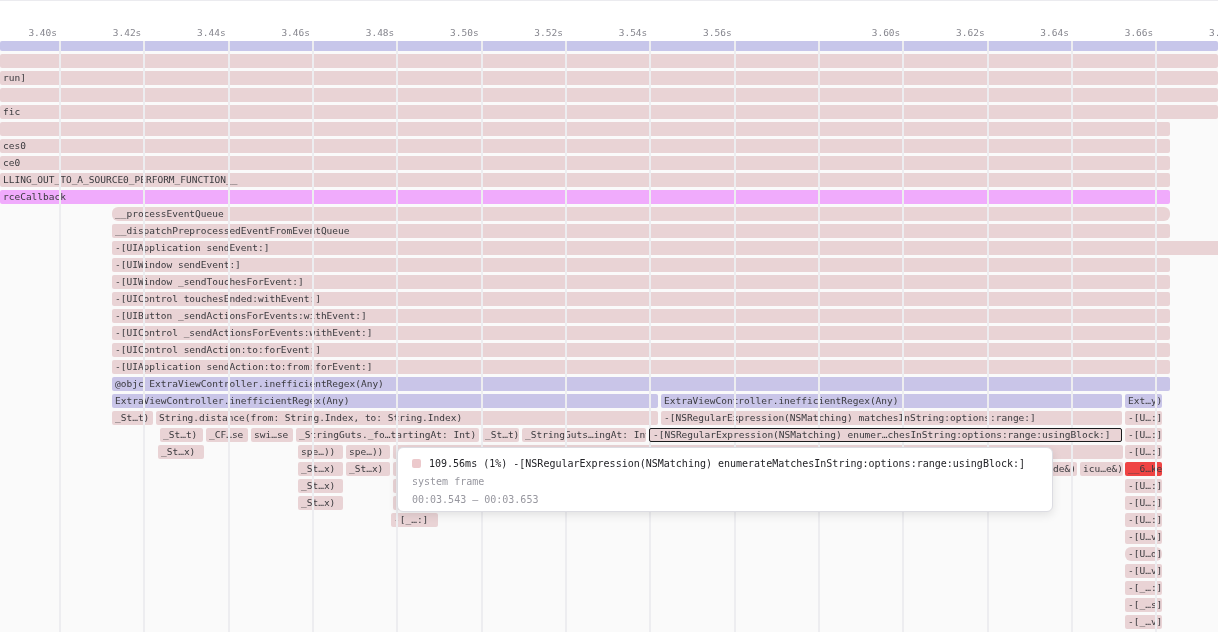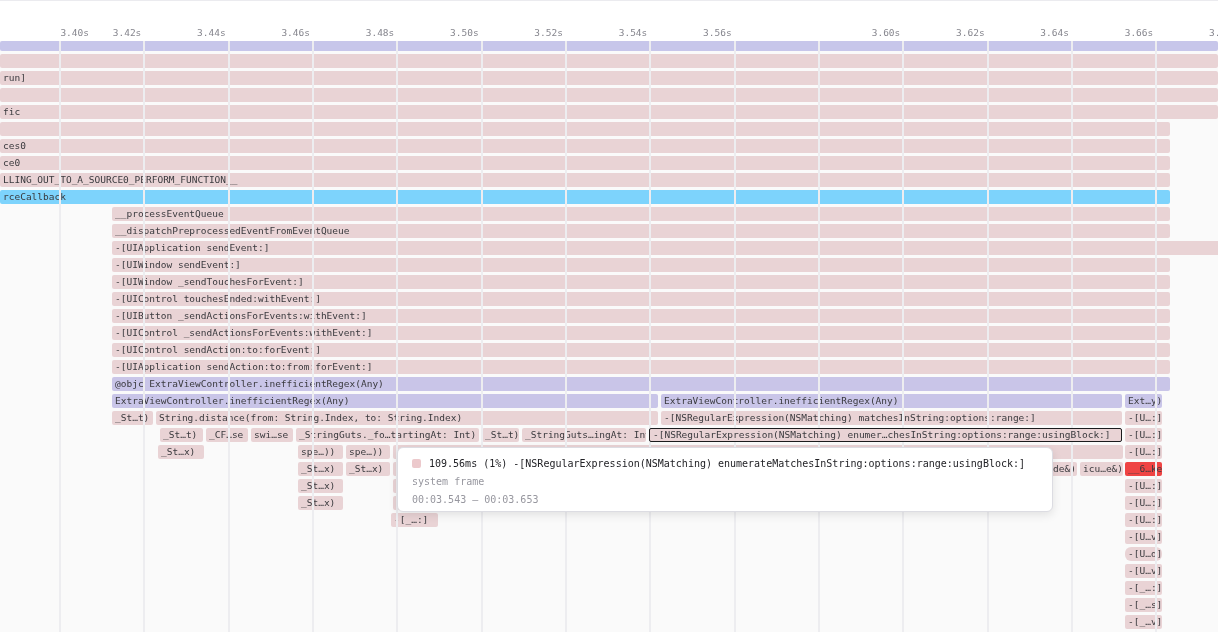--- a/index.html
+++ b/index.html
@@ -49,22 +49,22 @@
       <div class="gridline" style="left: 1155.29px;"></div>
       <div class="frame" style="left: 0px; top: 41px; width: 1218px; height: 10px; background: rgb(199, 198, 234);"></div>
       <div class="frame" style="left: 0px; top: 54px; width: 1218px; height: 14px; background: rgb(233, 211, 213);"></div>
       <div class="frame" style="left: 0px; top: 71px; width: 1218px; height: 14px; background: rgb(233, 211, 213);">run]</div>
       <div class="frame" style="left: 0px; top: 88px; width: 1218px; height: 14px; background: rgb(233, 211, 213);"></div>
       <div class="frame" style="left: 0px; top: 105px; width: 1218px; height: 14px; background: rgb(233, 211, 213);">fic</div>
       <div class="frame" style="left: 0px; top: 122px; width: 1170px; height: 14px; background: rgb(233, 211, 213);"></div>
       <div class="frame" style="left: 0px; top: 139px; width: 1170px; height: 14px; background: rgb(233, 211, 213);">ces0</div>
       <div class="frame" style="left: 0px; top: 156px; width: 1170px; height: 14px; background: rgb(233, 211, 213);">ce0</div>
       <div class="frame" style="left: 0px; top: 173px; width: 1170px; height: 14px; background: rgb(233, 211, 213);">LLING_OUT_TO_A_SOURCE0_PERFORM_FUNCTION__</div>
-      <div class="frame" style="left: 0px; top: 190px; width: 1170px; height: 14px; background: #7dd3fc;">rceCallback</div>
-      <div class="frame" style="left: 112px; top: 207px; width: 1058px; height: 14px; background: rgb(233, 211, 213);">__processEventQueue</div>
+      <div class="frame" style="left: 0px; top: 190px; width: 1170px; height: 14px; background: #f0abfc;">rceCallback</div>
+      <div class="frame" style="left: 112px; top: 207px; width: 1058px; height: 14px; background: rgb(233, 211, 213); border-radius: 6px;">__processEventQueue</div>
       <div class="frame" style="left: 112px; top: 224px; width: 1058px; height: 14px; background: rgb(233, 211, 213);">__dispatchPreprocessedEventFromEventQueue</div>
       <div class="frame" style="left: 112px; top: 241px; width: 1210px; height: 14px; background: rgb(233, 211, 213);">-[UIApplication sendEvent:]</div>
       <div class="frame" style="left: 112px; top: 258px; width: 1058px; height: 14px; background: rgb(233, 211, 213);">-[UIWindow sendEvent:]</div>
       <div class="frame" style="left: 112px; top: 275px; width: 1058px; height: 14px; background: rgb(233, 211, 213);">-[UIWindow _sendTouchesForEvent:]</div>
       <div class="frame" style="left: 112px; top: 292px; width: 1058px; height: 14px; background: rgb(233, 211, 213);">-[UIControl touchesEnded:withEvent:]</div>
       <div class="frame" style="left: 112px; top: 309px; width: 1058px; height: 14px; background: rgb(233, 211, 213);">-[UIButton _sendActionsForEvents:withEvent:]</div>
       <div class="frame" style="left: 112px; top: 326px; width: 1058px; height: 14px; background: rgb(233, 211, 213);">-[UIControl _sendActionsForEvents:withEvent:]</div>
       <div class="frame" style="left: 112px; top: 343px; width: 1058px; height: 14px; background: rgb(233, 211, 213);">-[UIControl sendAction:to:forEvent:]</div>
       <div class="frame" style="left: 112px; top: 360px; width: 1058px; height: 14px; background: rgb(233, 211, 213);">-[UIApplication sendAction:to:from:forEvent:]</div>
       <div class="frame" style="left: 112px; top: 377px; width: 1058px; height: 14px; background: rgb(201, 197, 232);">@objc ExtraViewController.inefficientRegex(Any)</div>
@@ -105,21 +105,21 @@
       <div class="frame" style="left: 1125px; top: 530px; width: 37px; height: 14px; background: rgb(233, 211, 213);">-[U…v]</div>
       <div class="frame" style="left: 1125px; top: 547px; width: 37px; height: 14px; background: rgb(233, 211, 213); border-radius: 6px;">-[U…d]</div>
       <div class="frame" style="left: 1125px; top: 564px; width: 37px; height: 14px; background: rgb(233, 211, 213);">-[U…v]</div>
       <div class="frame" style="left: 1125px; top: 581px; width: 37px; height: 14px; background: rgb(233, 211, 213);">-[_…:]</div>
       <div class="frame" style="left: 1125px; top: 598px; width: 37px; height: 14px; background: rgb(233, 211, 213);">-[_…s]</div>
       <div class="frame" style="left: 1125px; top: 615px; width: 37px; height: 14px; background: rgb(233, 211, 213);">-[_…v]</div>
     </div>
 
   <div id="ruler">
 
-  <span class="tick" style="width: 57px; padding-left: 32px;">3.40s</span>
+  <span class="tick" style="width: 57px;">3.40s</span>
       <span class="tick" style="width: 141.33px;">3.42s</span>
       <span class="tick" style="width: 225.66px;">3.44s</span>
       <span class="tick" style="width: 309.99px;">3.46s</span>
       <span class="tick" style="width: 394.32px;">3.48s</span>
       <span class="tick" style="width: 478.65px;">3.50s</span>
       <span class="tick" style="width: 562.98px;">3.52s</span>
       <span class="tick" style="width: 647.31px;">3.54s</span>
       <span class="tick" style="width: 731.64px;">3.56s</span>
       <span class="tick" style="width: 900.3px;">3.60s</span>
       <span class="tick" style="width: 984.63px;">3.62s</span>

